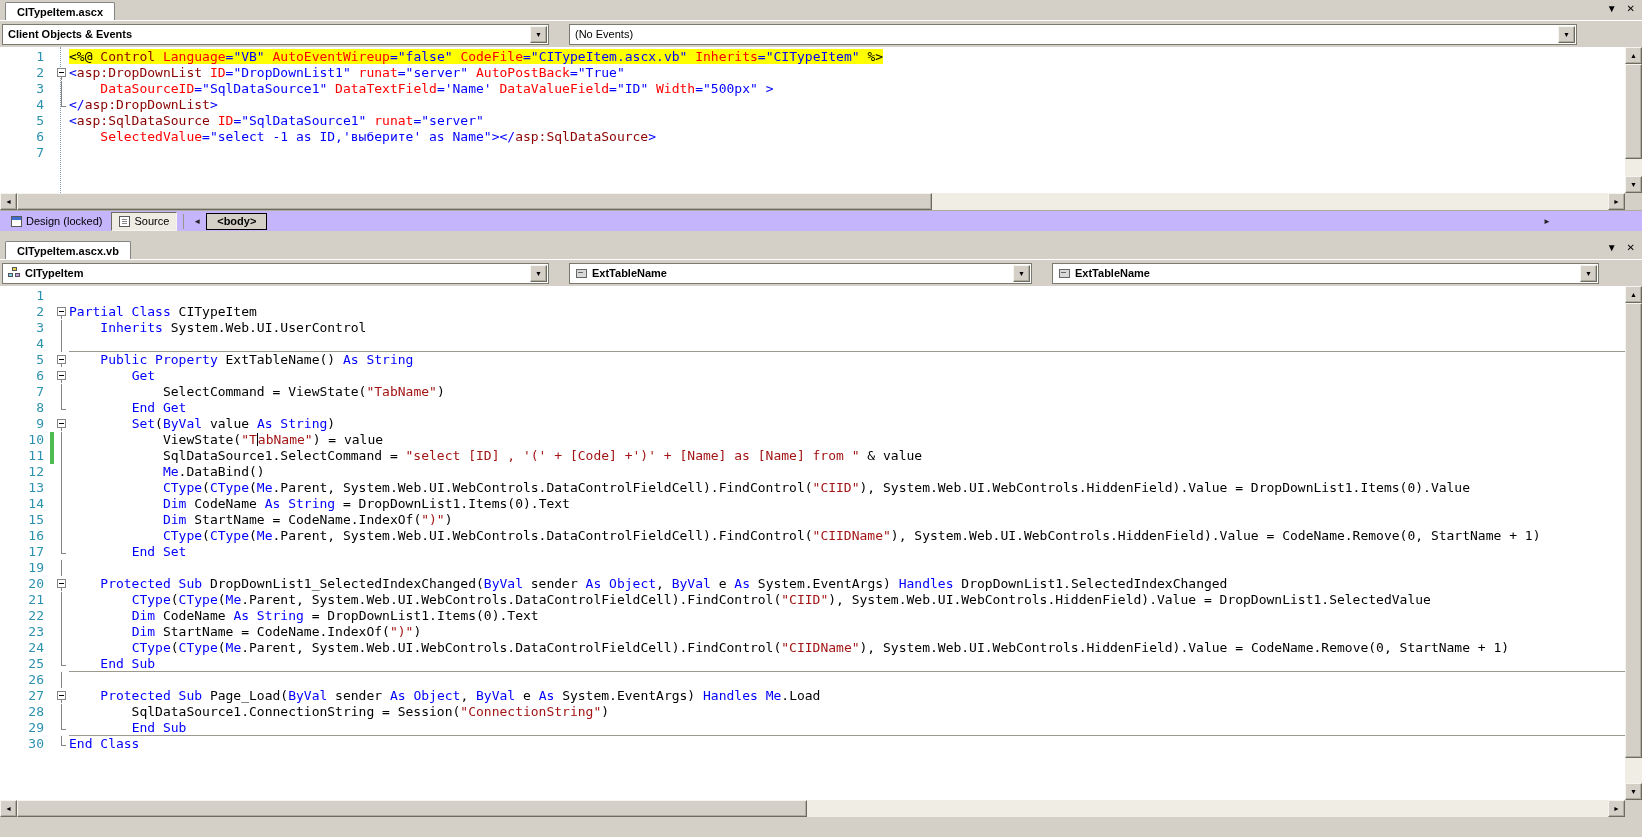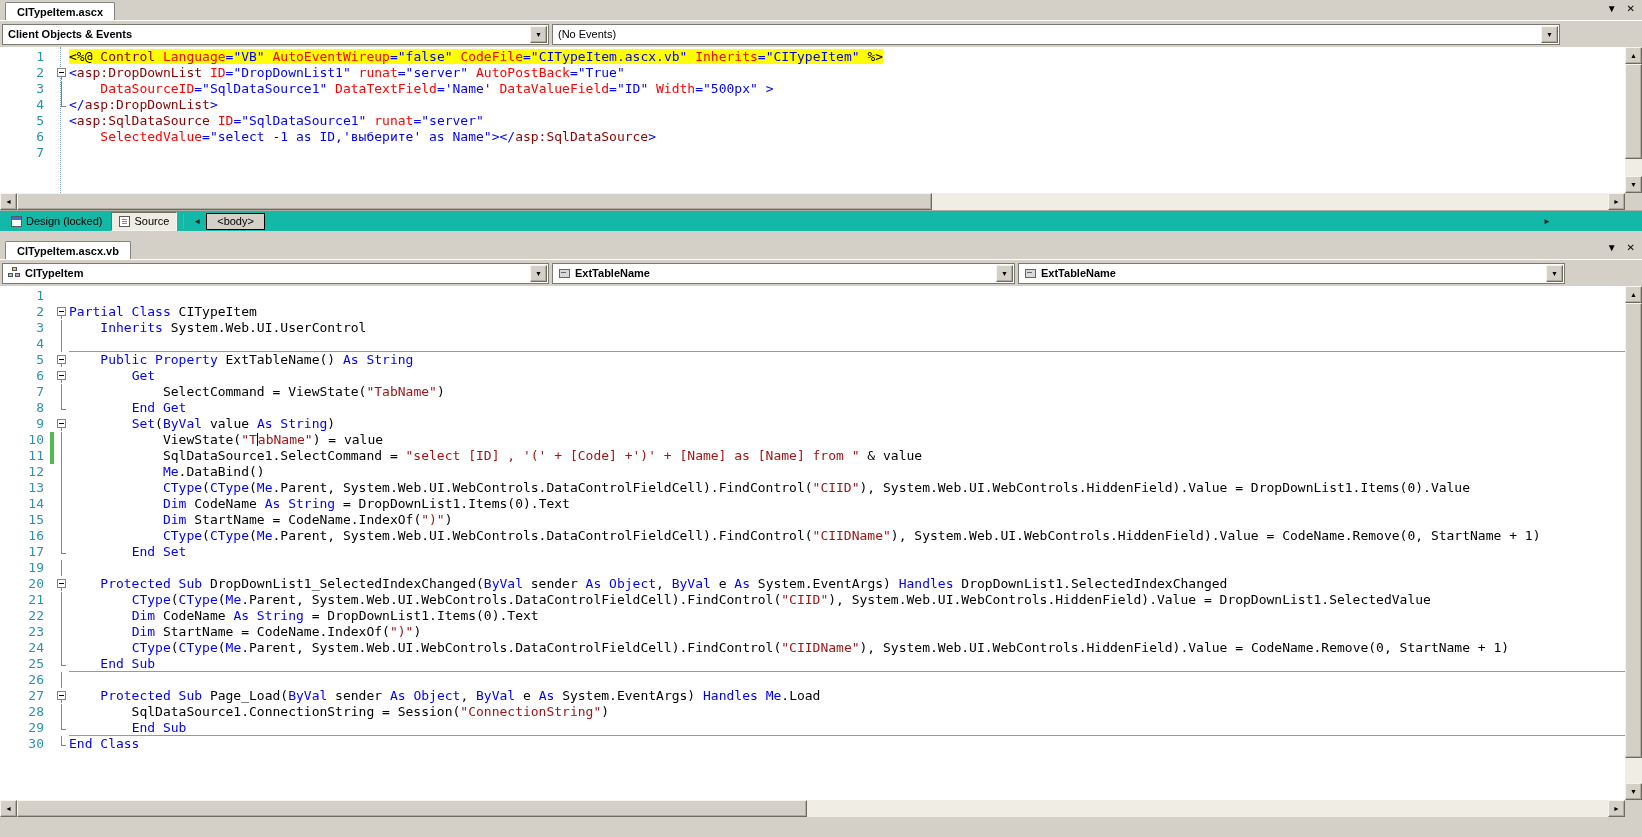--- a/index.html
+++ b/index.html
@@ -5,21 +5,21 @@
 *{box-sizing:border-box;margin:0;padding:0}
 html,body{width:1642px;height:837px;overflow:hidden}
 body{background:#d4d0c8;font-family:"Liberation Sans",sans-serif;font-size:11px;color:#000}
 .pane{background:#d4d0c8}
 
 .tabstrip{height:21px;position:relative;display:flex;align-items:flex-end;padding-left:5px;background:#d4d0c8;border-bottom:1px solid #fff}
 .tab{background:#fff;border:1px solid #848484;border-bottom:none;border-top-left-radius:2px;border-top-right-radius:2px;padding:3px 11px 2px;font-weight:bold;white-space:nowrap}
 .strip-btns{position:absolute;right:7px;top:4px;display:flex;gap:10px;font-size:10px;color:#000}
 .strip-btn{cursor:default;line-height:1}
 
-.combos{height:26px;display:flex;align-items:center;padding-left:2px;gap:3px}
+.combos{height:26px;display:flex;align-items:center;padding-left:2px;gap:20px}
 .combo{height:21px;background:#fff;border:1px solid #7b7a70;display:flex;align-items:center;padding-left:5px}
 .combo .ctext{flex:1;white-space:nowrap;overflow:hidden}
 .combo.bold .ctext{font-weight:bold}
 .cbtn{width:17px;height:17px;margin:1px;background:#d4d0c8;border:1px solid;border-color:#f6f4ee #6d6a5e #6d6a5e #f6f4ee;box-shadow:inset -1px -1px 0 #aeaba1;display:flex;align-items:center;justify-content:center;font-size:7px;flex:none}
 
 .ic-class{width:13px;height:12px;position:relative;flex:none;margin-right:4px}
 .ic-class i{position:absolute;width:5px;height:4px;border:1px solid #555}
 .ic-class i:nth-child(1){left:4px;top:0;background:#e8d44c}
 .ic-class i:nth-child(2){left:0;top:6px;background:#7fd4e8}
 .ic-class i:nth-child(3){left:7px;top:6px;background:#c79fe8}
@@ -56,31 +56,31 @@
 .code .hl{background:#ffff00}
 .code .caret{display:inline-block;width:1px;height:13px;background:#000;vertical-align:-2px}
 
 .vscroll{width:17px;flex:none;background:#f0ede5;display:flex;flex-direction:column}
 .hscroll{height:17px;background:#f0ede5;display:flex}
 .sbtn{width:17px;height:17px;flex:none;background:#d4d0c8;border:1px solid;border-color:#f6f4ee #6d6a5e #6d6a5e #f6f4ee;box-shadow:inset -1px -1px 0 #aeaba1;display:flex;align-items:center;justify-content:center;font-size:7px;line-height:1}
 .vthumb,.hthumb{background:#d4d0c8;border:1px solid;border-color:#f6f4ee #6d6a5e #6d6a5e #f6f4ee;box-shadow:inset -1px -1px 0 #aeaba1;flex:none}
 .vtrack,.htrack{flex:1}
 .corner{width:17px;height:17px;background:#d4d0c8;flex:none}
 
-.viewbar{height:21px;display:flex;align-items:center;padding-left:4px;gap:2px;background:#14b8a6;border-top:1px solid #aeaba1}
+.viewbar{height:21px;display:flex;align-items:center;padding-left:4px;gap:2px;background:#c4b5fd;border-top:1px solid #aeaba1}
 .vb-item{display:flex;align-items:center;gap:4px;padding:0 7px;height:19px}
 .vb-item.selected{border:1px solid;border-color:#6d6a5e #f6f4ee #f6f4ee #6d6a5e;background:#efece3}
 .ic-design{width:11px;height:11px;background:#fff;border:1px solid #5a5a5a;position:relative;flex:none}
 .ic-design::before{content:"";position:absolute;left:0;right:0;top:0;height:3px;background:#3c6ccd}
 .ic-source{width:11px;height:11px;background:#fff;border:1px solid #5a5a5a;position:relative;flex:none}
 .ic-source::before{content:"";position:absolute;left:2px;right:2px;top:2px;height:1px;background:#888;box-shadow:0 2px 0 #888,0 4px 0 #888}
 .vb-sep{width:1px;height:15px;background:#9a968a;margin:0 4px}
 .vb-nav{font-size:8px;padding:0 3px;color:#222}
 .vb-nav.right{margin-left:auto;margin-right:88px}
-.tag-chip{border:1px solid #000;padding:0 10px;height:17px;display:flex;align-items:center;font-weight:normal;background:#d4d0c8}
+.tag-chip{border:1px solid #000;padding:0 10px;height:17px;display:flex;align-items:center;font-weight:bold;background:#d4d0c8}
 .splitter{height:8px;background:#d4d0c8}
 </style>
 </head>
 <body>
 
 <div class="app">
 
   <section class="pane pane-top">
     <div class="tabstrip">
       <div class="tab">

